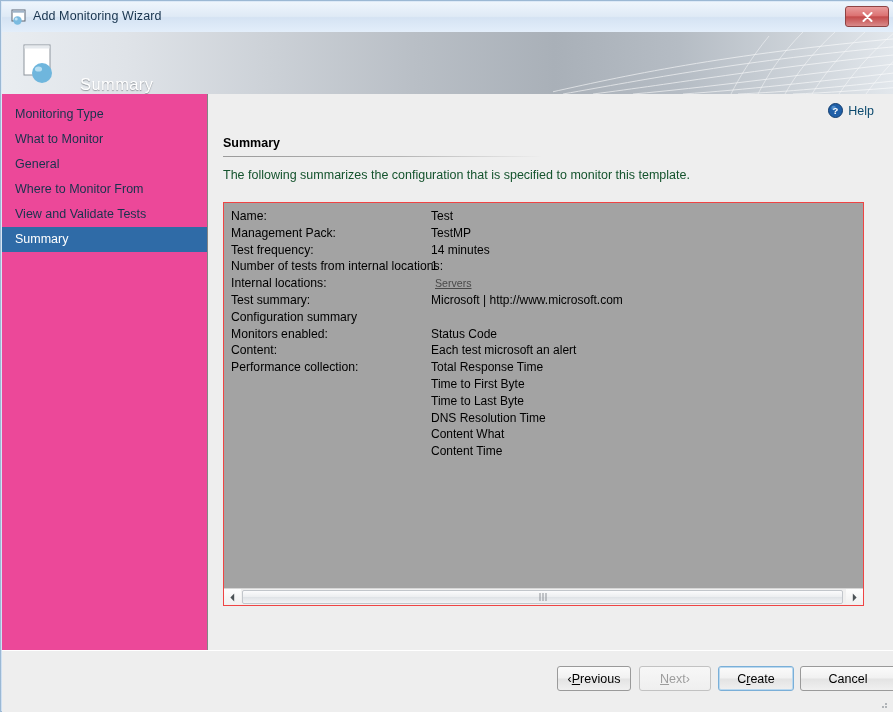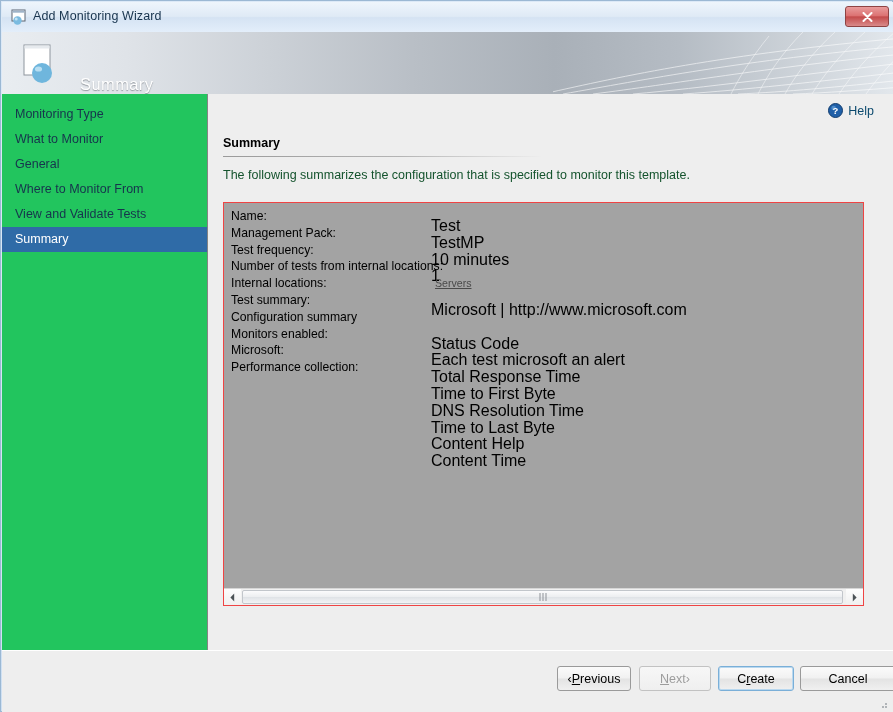--- a/index.html
+++ b/index.html
@@ -95,21 +95,21 @@
   .body-area {
     position: absolute;
     left: 1px; top: 93px;
     width: 891px; height: 556px;
     background: #eeeeee;
   }
   .sidebar {
     position: absolute;
     left: 0; top: 0;
     width: 206px; height: 556px;
-    background: #22c55e;
+    background: #ec4899;
     border-right: 1px solid #848484;
     box-sizing: border-box;
   }
   .nav-list {
     position: absolute;
     left: 0; top: 8px;
     width: 205px;
   }
   .nav-item {
     height: 25px;
@@ -187,22 +187,22 @@
     white-space: nowrap;
   }
   .slabel {
     position: absolute;
     left: 0; top: 0;
     font-size: 12.2px;
     color: #000000;
   }
   .svalue {
     position: absolute;
-    left: 200px; top: 8px;
-    font-size: 16px;
+    left: 200px; top: 0;
+    font-size: 12px;
     color: #000000;
   }
   .svalue.sub {
     left: 204px;
     font-size: 10.6px;
     color: #4a4a4a;
     top: 1px;
     text-decoration: underline;
   }
 
@@ -379,21 +379,21 @@
           <div class="srow">
               <span class="slabel">Name:</span>
               <span class="svalue">Test</span>
             </div>
           <div class="srow">
               <span class="slabel">Management Pack:</span>
               <span class="svalue">TestMP</span>
             </div>
           <div class="srow">
               <span class="slabel">Test frequency:</span>
-              <span class="svalue">10 minutes</span>
+              <span class="svalue">14 minutes</span>
             </div>
           <div class="srow">
               <span class="slabel">Number of tests from internal locations:</span>
               <span class="svalue">1</span>
             </div>
           <div class="srow">
               <span class="slabel">Internal locations:</span>
               <span class="svalue sub">Servers</span>
             </div>
           <div class="srow">
@@ -402,42 +402,42 @@
             </div>
           <div class="srow">
               <span class="slabel">Configuration summary</span>
               <span class="svalue"></span>
             </div>
           <div class="srow">
               <span class="slabel">Monitors enabled:</span>
               <span class="svalue">Status Code</span>
             </div>
           <div class="srow">
-              <span class="slabel">Microsoft:</span>
+              <span class="slabel">Content:</span>
               <span class="svalue">Each test microsoft an alert</span>
             </div>
           <div class="srow">
               <span class="slabel">Performance collection:</span>
               <span class="svalue">Total Response Time</span>
             </div>
           <div class="srow">
               <span class="slabel"></span>
               <span class="svalue">Time to First Byte</span>
             </div>
           <div class="srow">
               <span class="slabel"></span>
+              <span class="svalue">Time to Last Byte</span>
+            </div>
+          <div class="srow">
+              <span class="slabel"></span>
               <span class="svalue">DNS Resolution Time</span>
             </div>
           <div class="srow">
               <span class="slabel"></span>
-              <span class="svalue">Time to Last Byte</span>
-            </div>
-          <div class="srow">
-              <span class="slabel"></span>
-              <span class="svalue">Content Help</span>
+              <span class="svalue">Content What</span>
             </div>
           <div class="srow">
               <span class="slabel"></span>
               <span class="svalue">Content Time</span>
             </div>
         </div>
 
         <div class="hscroll">
           <div class="hs-arrow left">
             <svg width="7" height="9" viewBox="0 0 7 9">

